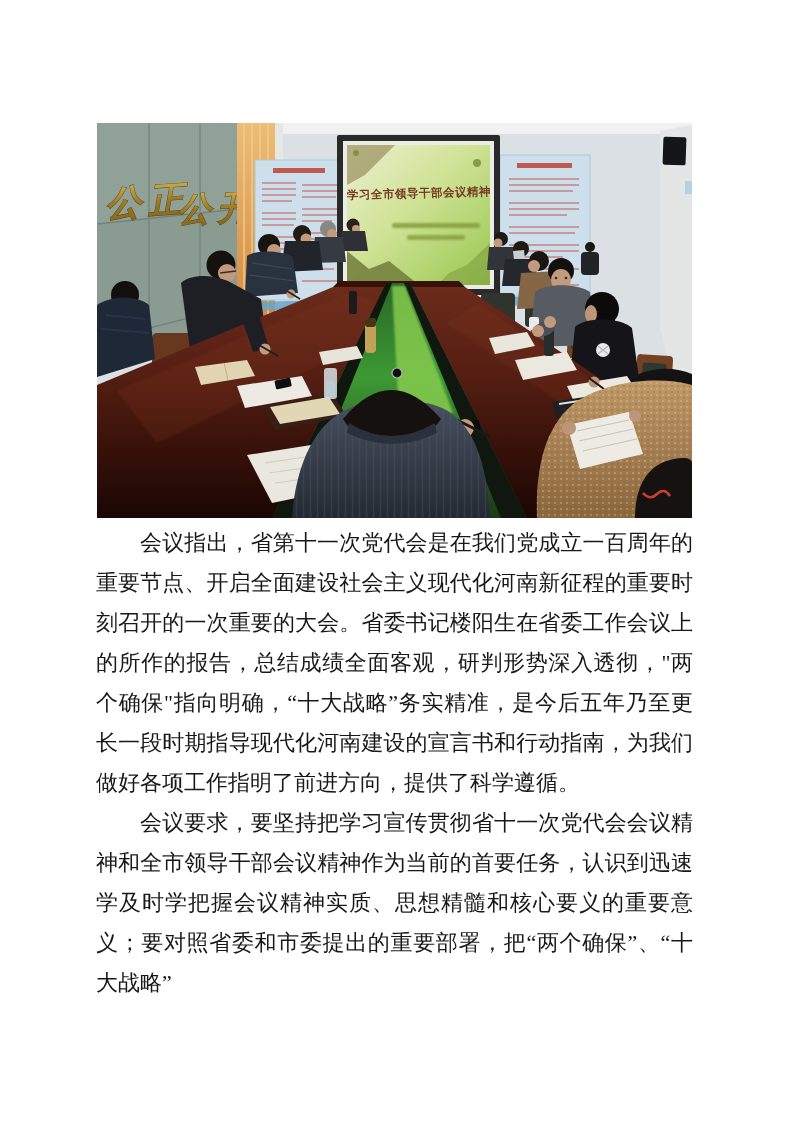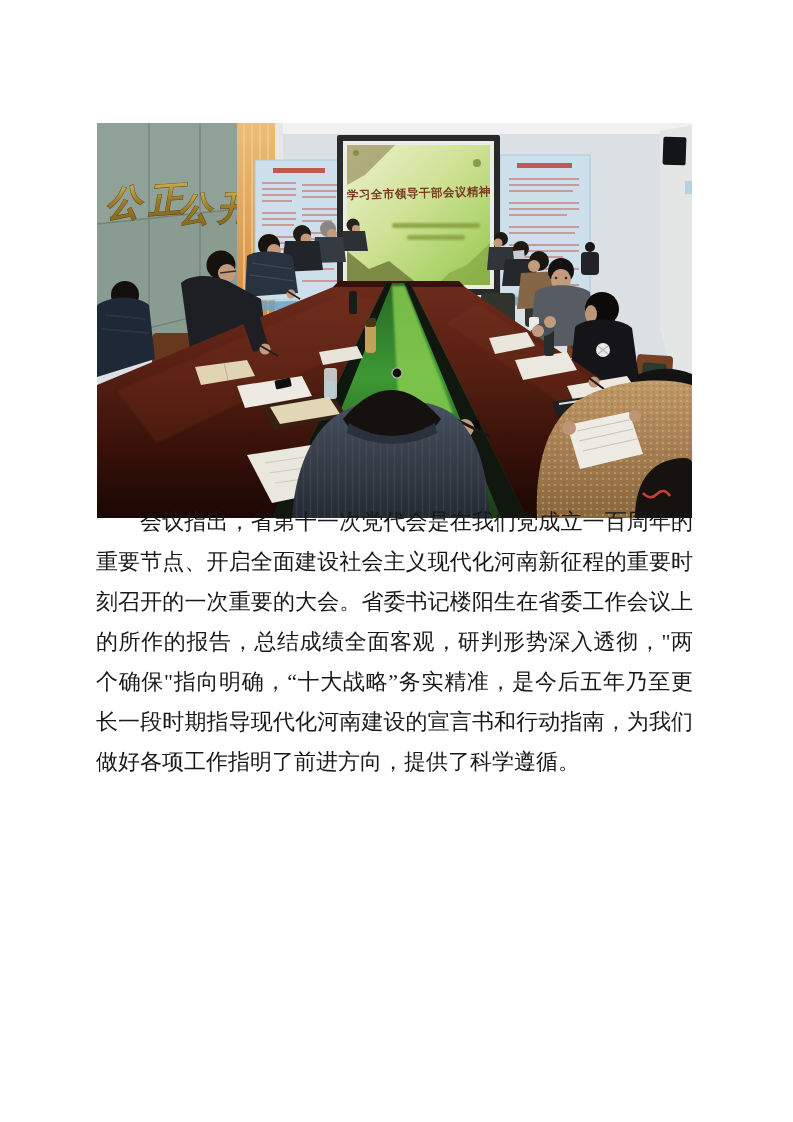--- a/index.html
+++ b/index.html
@@ -6,21 +6,21 @@
   .page{
     position:relative;width:793px;height:1122px;margin:0 auto;background:#ffffff;
     overflow:hidden;font-family:"Liberation Serif","DejaVu Serif",serif;
   }
   .photo{
     position:absolute;left:97px;top:123px;width:595px;height:395px;margin:0;
     overflow:hidden;background:#dfe6ea;
   }
   .photo svg{display:block;width:595px;height:395px;}
   .body-text{
-    position:absolute;left:96px;top:502px;width:597px;
+    position:absolute;left:96px;top:523px;width:597px;
   }
   .body-text p{
     margin:0;font-size:22px;line-height:40px;color:#181818;
     text-align:justify;text-indent:2em;letter-spacing:0px;
     font-family:"Liberation Serif","DejaVu Serif",serif;
   }
   .cal{font-weight:bold;font-style:italic;paint-order:stroke;}
 </style>
 </head>
 <body>
@@ -327,15 +327,16 @@
           <path d="M546,370 q7,8 14,1 q7,-7 13,2" stroke="#d2403a" stroke-width="2.6" fill="none"></path>
         </g>
       </g>
 
       <rect x="0" y="0" width="595" height="395" fill="#000000" opacity="0.03"></rect>
     </svg>
   </figure>
 
   <div class="body-text">
     <p>会议指出，省第十一次党代会是在我们党成立一百周年的重要节点、开启全面建设社会主义现代化河南新征程的重要时刻召开的一次重要的大会。省委书记楼阳生在省委工作会议上的所作的报告，总结成绩全面客观，研判形势深入透彻，"两个确保"指向明确，“十大战略”务实精准，是今后五年乃至更长一段时期指导现代化河南建设的宣言书和行动指南，为我们做好各项工作指明了前进方向，提供了科学遵循。</p>
+    <p>会议要求，要坚持把学习宣传贯彻省十一次党代会会议精神和全市领导干部会议精神作为当前的首要任务，认识到迅速学及时学把握会议精神实质、思想精髓和核心要义的重要意义；要对照省委和市委提出的重要部署，把“两个确保”、“十大战略”</p>
   </div>
 
 </div>
 
 </body></html>

